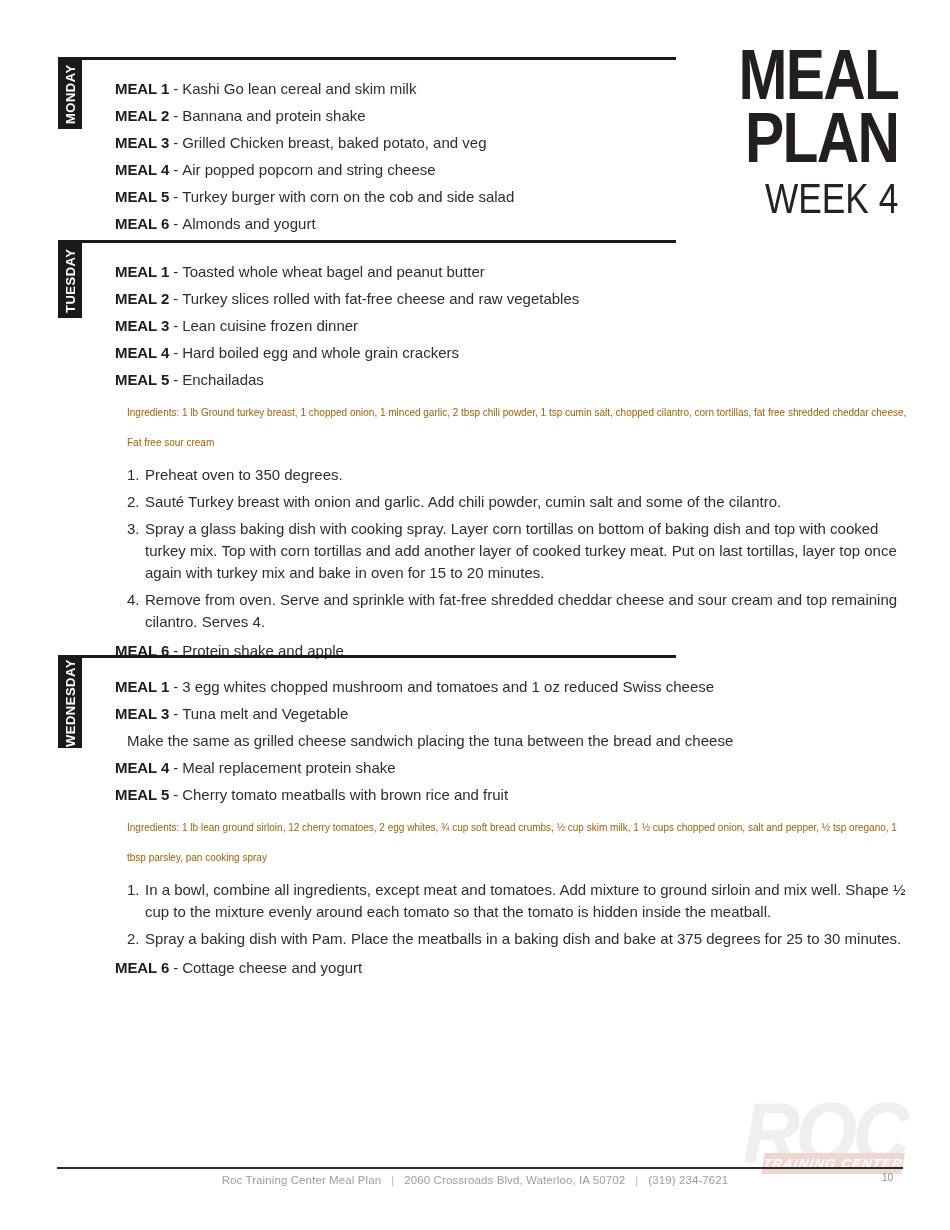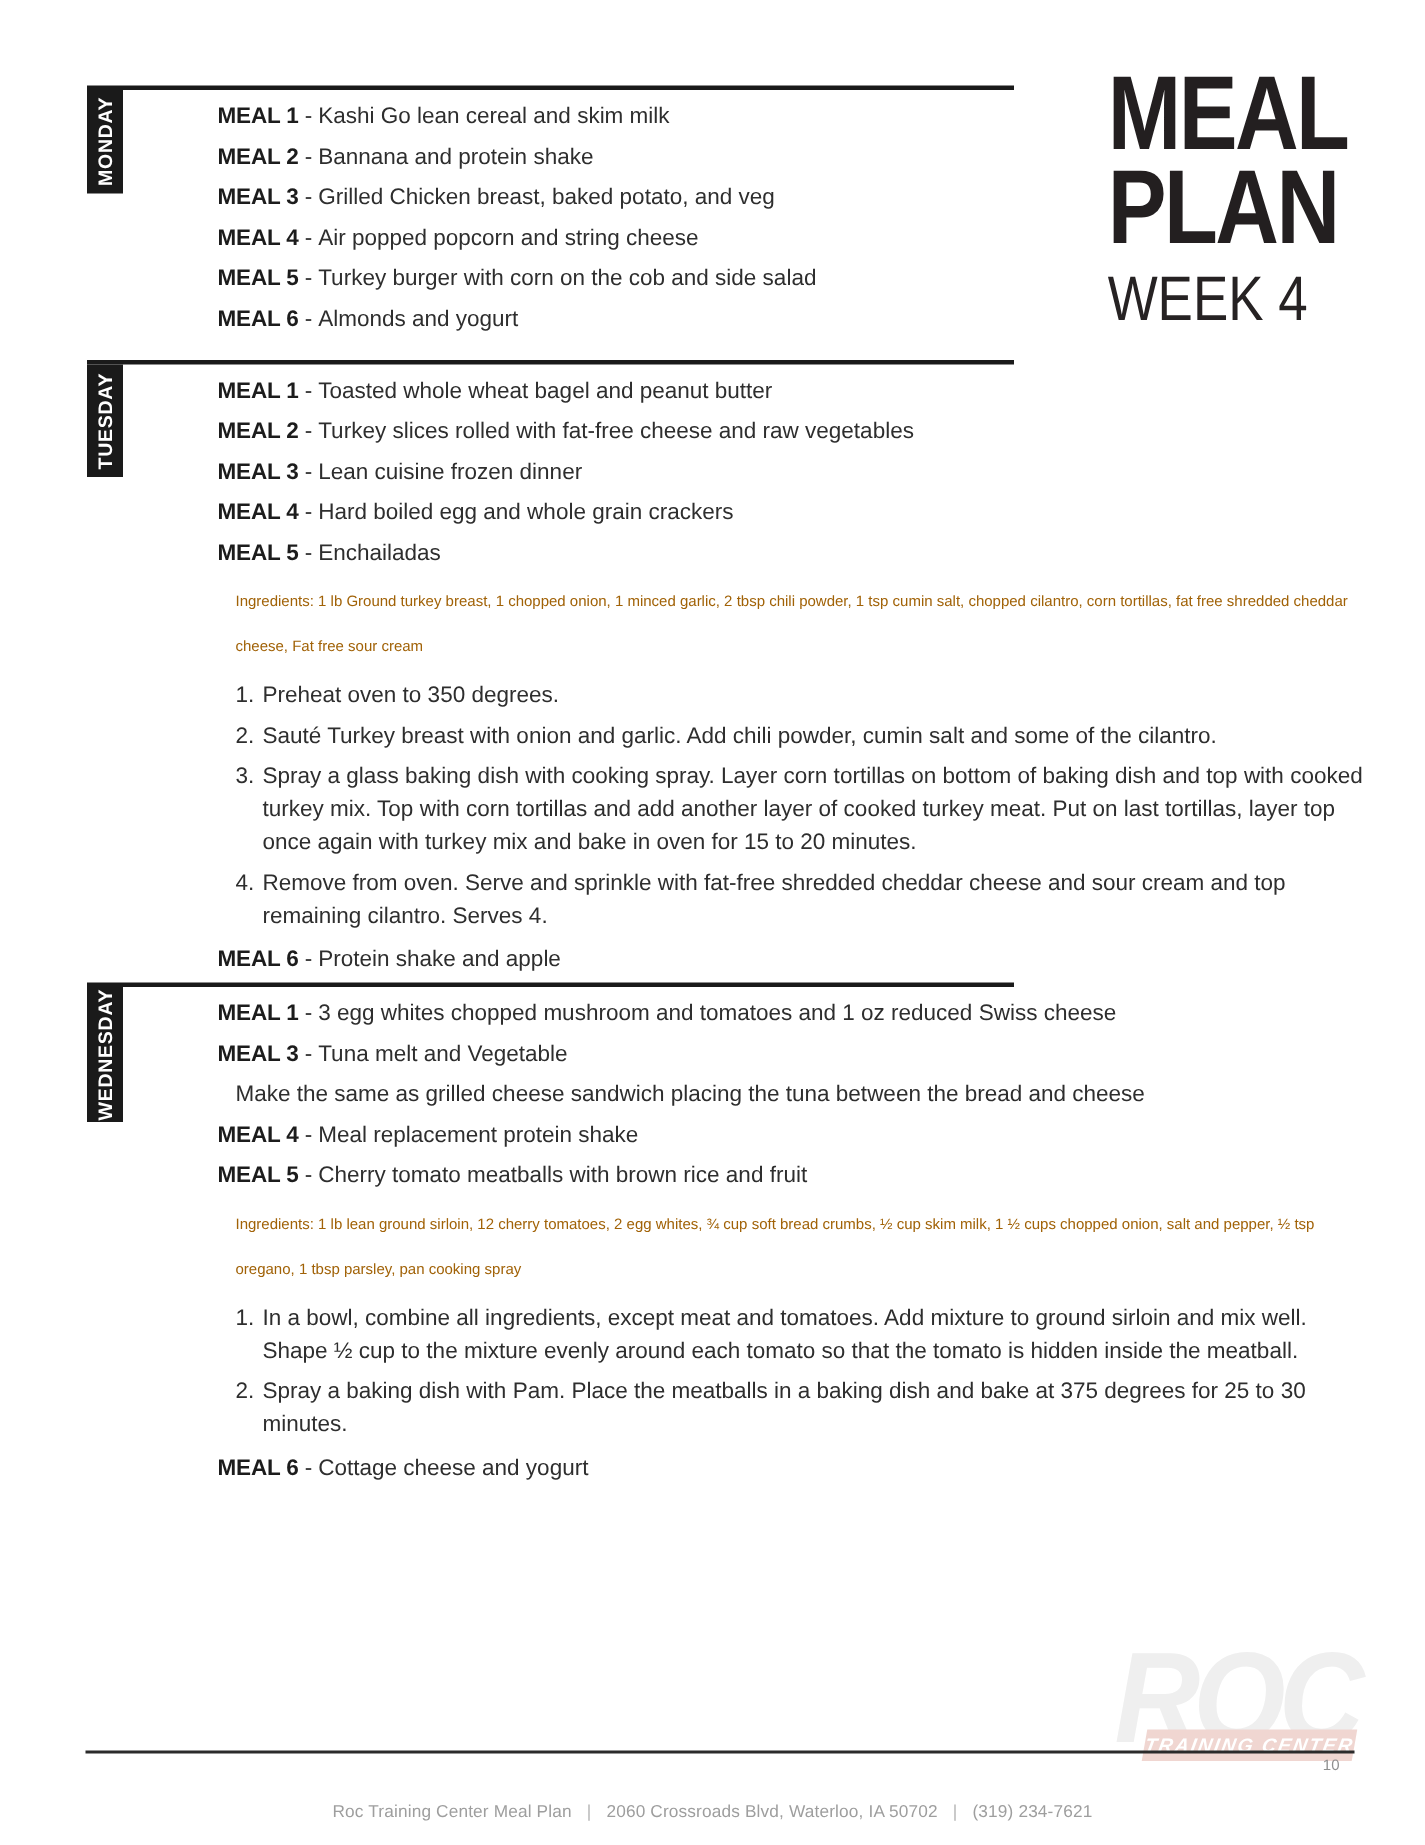--- a/index.html
+++ b/index.html
@@ -4,21 +4,21 @@
 <style>
   * { margin:0; padding:0; box-sizing:border-box; }
   html,body { background:#ffffff; }
   body { font-family:"Liberation Sans", sans-serif; }
   .page {
     position:relative; width:950px; height:1230px; margin:0 auto;
     background:#ffffff; overflow:hidden; color:#2e2e2e;
   }
 
   
-  .title-block { position:absolute; top:44px; right:52px; }
+  .title-block { position:absolute; top:44px; right:52px; text-align:right; }
   .title-line {
     font-weight:bold; font-size:70px; line-height:0.90; color:#231f20;
     letter-spacing:-2px; transform:scaleX(0.84); transform-origin:100% 50%;
   }
   .subtitle {
     margin-top:8px; font-weight:normal; font-size:42px; line-height:1;
     color:#262223; letter-spacing:0px; transform:scaleX(0.84); transform-origin:100% 50%;
   }
 
   
@@ -26,21 +26,21 @@
   .day-rule { border-top:3px solid #1a1a1a; width:618px; }
   .day-tab {
     position:absolute; left:0; top:3px; width:24px; background:#1a1a1a;
     color:#ffffff; display:flex; align-items:center; justify-content:center;
     writing-mode:vertical-rl; transform:rotate(180deg);
     font-weight:bold; font-size:13px; letter-spacing:0.5px;
   }
   .tab-mon { height:69px; }
   .tab-tue { height:75px; }
   .tab-wed { height:90px; }
-  .day-content { margin-left:87px; padding-top:5px; }
+  .day-content { margin-left:57px; padding-top:16px; }
 
   .meal-row { font-size:15px; line-height:26.9px; white-space:nowrap; }
   .meal-label { font-weight:bold; color:#1c1c1c; letter-spacing:-0.1px; }
   .dash { color:#2e2e2e; margin:0 4px; }
   .meal-text { color:#2e2e2e; }
 
   .para {
     margin:4px 0 6px 12px; max-width:795px;
     font-size:10px; line-height:30px; color:#a16207;
   }
@@ -65,21 +65,21 @@
     display:flex; align-items:center; justify-content:center;
   }
   .logo-band-text {
     color:#ffffff; font-weight:bold; font-style:italic; font-size:13px;
     letter-spacing:1.3px; white-space:nowrap;
   }
 
   
   .footer-rule { position:absolute; left:57px; width:846px; top:1167px; border-top:2px solid #2b2b2b; }
   .footer-text {
-    position:absolute; top:1202px; left:0; width:100%; text-align:center;
+    position:absolute; top:1174px; left:0; width:100%; text-align:center;
     font-size:11.5px; color:#9e9e9e; letter-spacing:0.1px;
   }
   .footer-sep { margin:0 10px; color:#b5b5b5; }
   .page-number { position:absolute; top:1172px; right:57px; font-size:10px; color:#8f8f8f; }
 </style>
 </head>
 <body>
 
 <div class="page">
 

